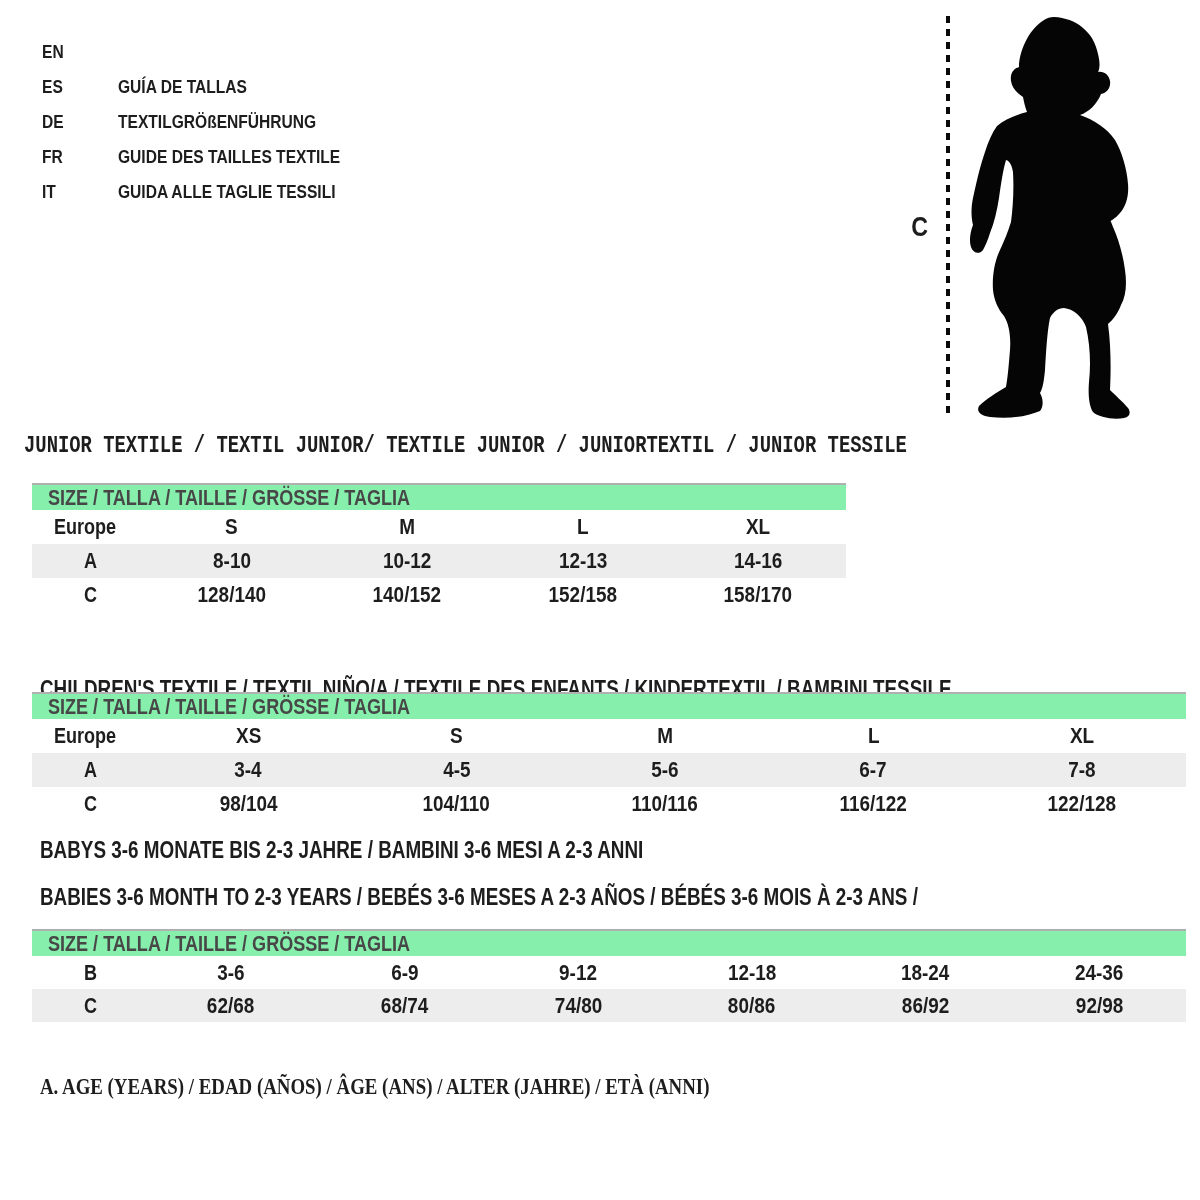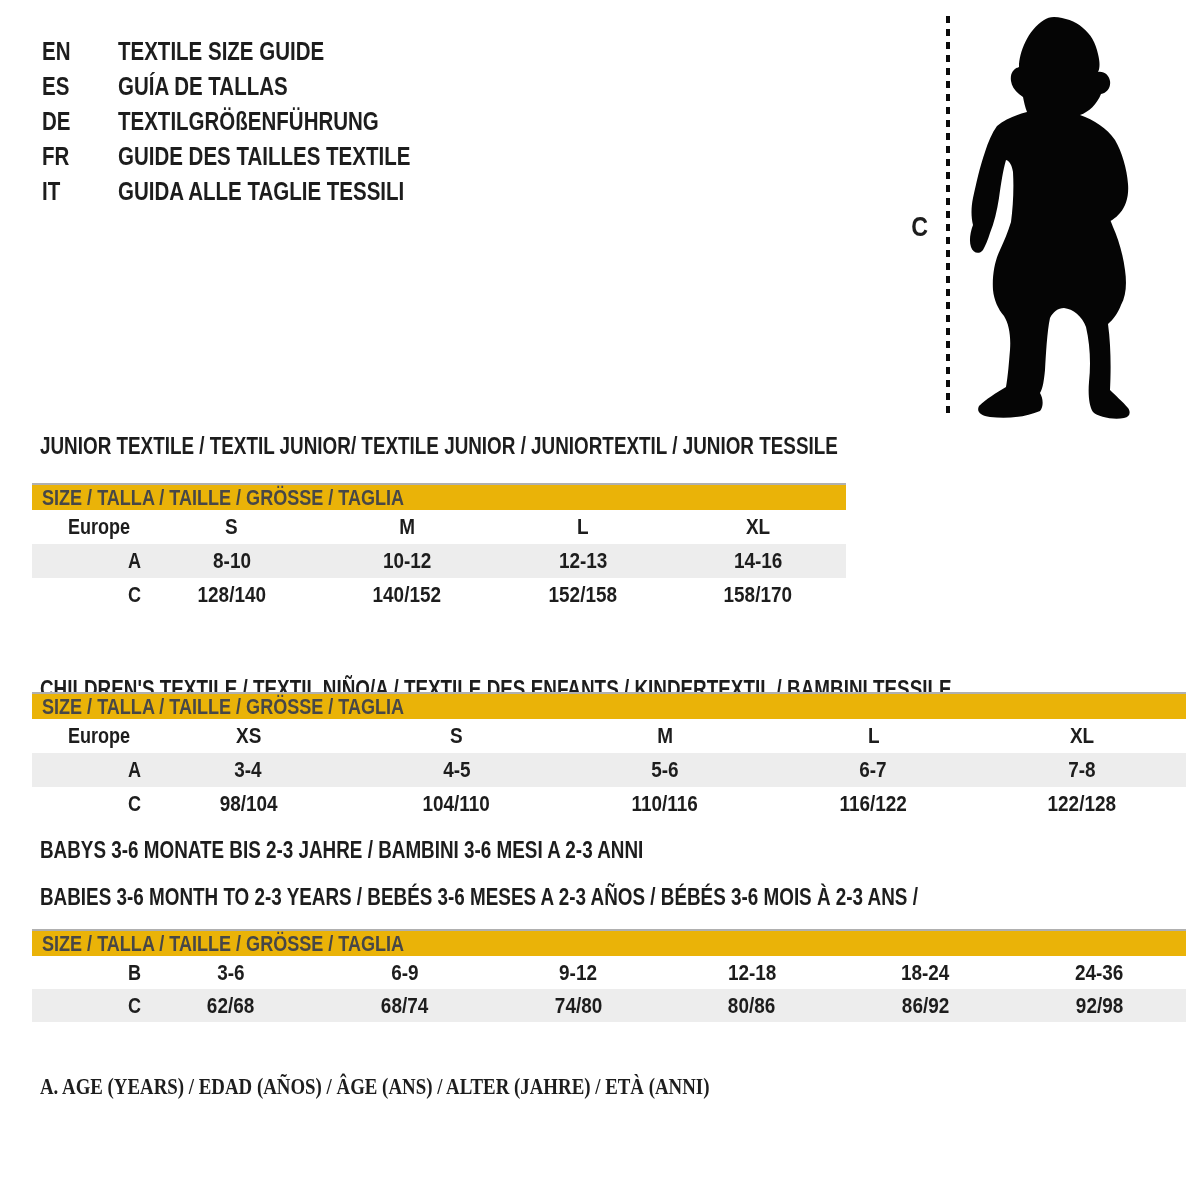--- a/index.html
+++ b/index.html
@@ -13,48 +13,48 @@
     overflow:hidden;
   }
   .abs{position:absolute;}
 
   
   .cond{display:inline-block;transform:scaleX(.82);transform-origin:0 50%;white-space:nowrap;}
   .condc{display:inline-block;transform:scaleX(.86);transform-origin:50% 50%;white-space:nowrap;}
 
   
   .langs{left:42px;top:34px;}
-  .lang-row{display:flex;height:35px;align-items:center;font-size:25px;}
+  .lang-row{display:flex;height:35px;align-items:center;font-size:19px;}
   .lang-code{width:76px;flex:0 0 76px;}
 
   
   .measure-line{
     left:946px;top:16px;width:4px;height:400px;
     background:repeating-linear-gradient(to bottom,#0a0a0a 0 7px,transparent 7px 13px);
   }
   .measure-label{left:910px;top:212px;font-size:27px;}
   .silhouette{left:968px;top:14px;}
 
   
   .section-title{font-size:23px;line-height:26px;}
-  .title-junior{left:40px;top:433px;}
+  .title-junior{left:24px;top:433px;font-family:Liberation Mono, monospace;}
   .title-children{left:40px;top:643px;margin-top:33px;}
   .title-babies-1{left:40px;top:884px;}
   .title-babies-2{left:40px;top:837px;text-decoration:underline;}
 
   
   .size-table{position:absolute;font-size:22px;}
   .size-bar{
-    background:#eab308;border-top:2px solid #b0b0b0;
+    background:#86efac;border-top:2px solid #b0b0b0;
     height:25px;display:flex;align-items:center;
-    padding-left:10px;color:#474747;font-size:22px;
+    padding-left:16px;color:#474747;font-size:22px;
   }
   .trow{display:grid;align-items:center;}
   .trow.shaded{background:#ededed;}
-  .rlabel{padding-left:8px;text-align:right;}
+  .rlabel{padding-left:8px;text-align:center;}
   .cell{text-align:center;}
 
   .t-junior{left:32px;top:483px;width:814px;}
   .t-junior .trow{grid-template-columns:112px repeat(4,1fr);height:34px;}
 
   .t-children{left:32px;top:692px;width:1154px;}
   .t-children .trow{grid-template-columns:112px repeat(5,1fr);height:34px;}
 
   .t-babies{left:32px;top:929px;width:1154px;}
   .t-babies .trow{grid-template-columns:112px repeat(6,1fr);height:33px;}
@@ -62,21 +62,20 @@
   
   .legend{left:40px;top:1068px;font-family:Liberation Serif, serif;}
   .legend-line{font-size:23px;height:37px;display:flex;align-items:center;}
 </style>
 </head>
 <body>
 
 <div class="abs langs">
   <div class="lang-row">
     <span class="lang-code"><span class="cond">EN</span></span>
-    <span><span class="cond">TEXTILE SIZE GUIDE</span></span>
   </div>
   <div class="lang-row">
     <span class="lang-code"><span class="cond">ES</span></span>
     <span><span class="cond">GUÍA DE TALLAS</span></span>
   </div>
   <div class="lang-row">
     <span class="lang-code"><span class="cond">DE</span></span>
     <span><span class="cond">TEXTILGRÖßENFÜHRUNG</span></span>
   </div>
   <div class="lang-row">

